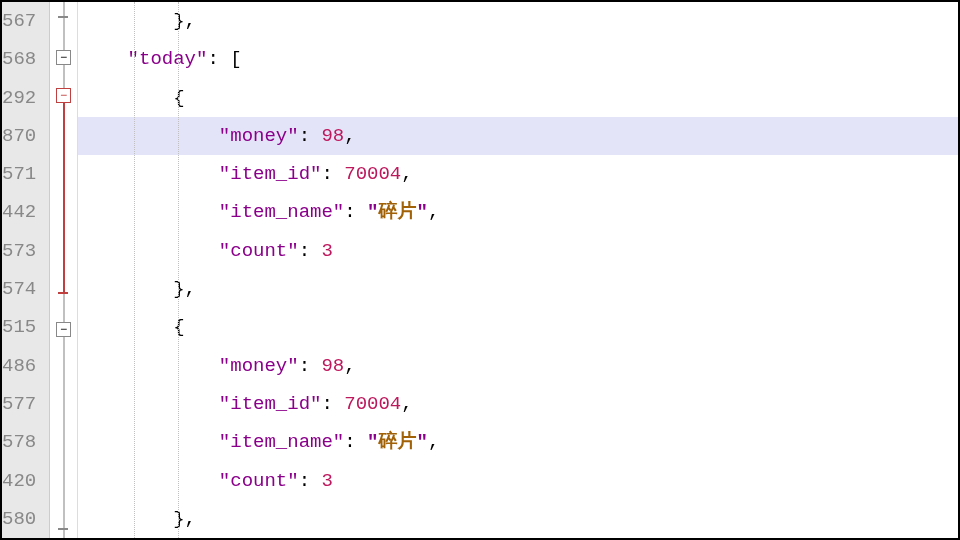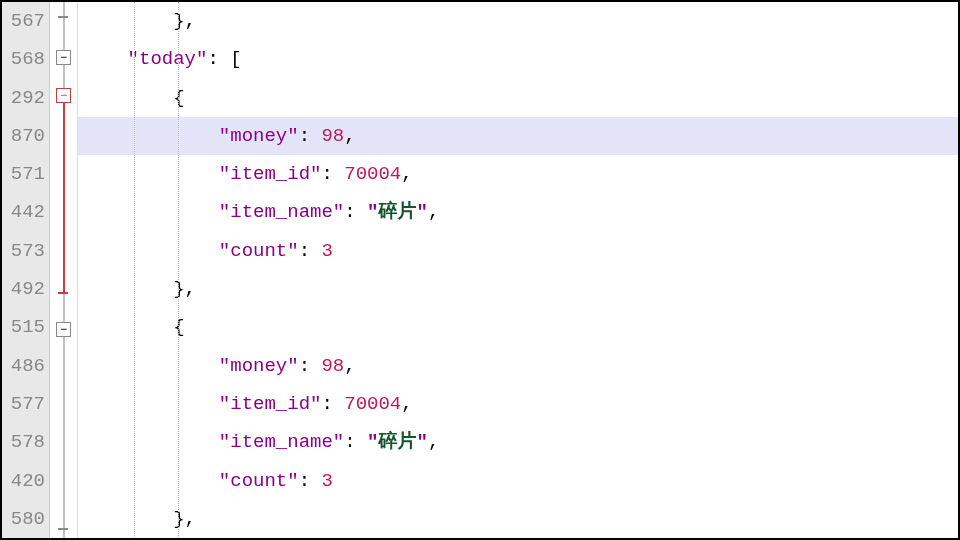--- a/index.html
+++ b/index.html
@@ -12,21 +12,20 @@
       overflow: hidden;
       border: 2px solid #000;
     }
     .editor {
       display: flex;
       height: 100%;
     }
     .gutter {
       background: #e8e8e8;
       color: #888;
-      text-align: right;
       min-width: 48px;
       user-select: none;
       border-right: 1px solid #ccc;
     }
     .gutter div {
       padding-right: 4px;
       height: 38.3px;
       line-height: 38.3px;
     }
     .fold-gutter {
@@ -91,38 +90,38 @@
     }
     .indent-guide {
       position: absolute;
       width: 1px;
       top: 0;
       bottom: 0;
       border-left: 1px dotted #c0c0c0;
     }
     .tk-key { color: #8b008b; }
     .tk-num { color: #be185d; }
-    .tk-str { color: #14532d; font-weight: bold; }
+    .tk-str { color: #a16207; font-weight: bold; }
     .tk-strq { color: #8b008b; font-weight: bold; }
     .tk-punct { color: #000; }
     .tk-brace { color: #000; }
   </style>
 </head>
 <body>
 
 <div class="editor">
   <div class="gutter">
     <div>567</div>
     <div>568</div>
     <div>292</div>
     <div>870</div>
     <div>571</div>
     <div>442</div>
     <div>573</div>
-    <div>492</div>
+    <div>574</div>
     <div>515</div>
     <div>486</div>
     <div>577</div>
     <div>578</div>
     <div>420</div>
     <div>580</div>
   </div>
 
   <div class="fold-gutter">
     <div class="fold-line" style="top:0;height:100%;"></div>

